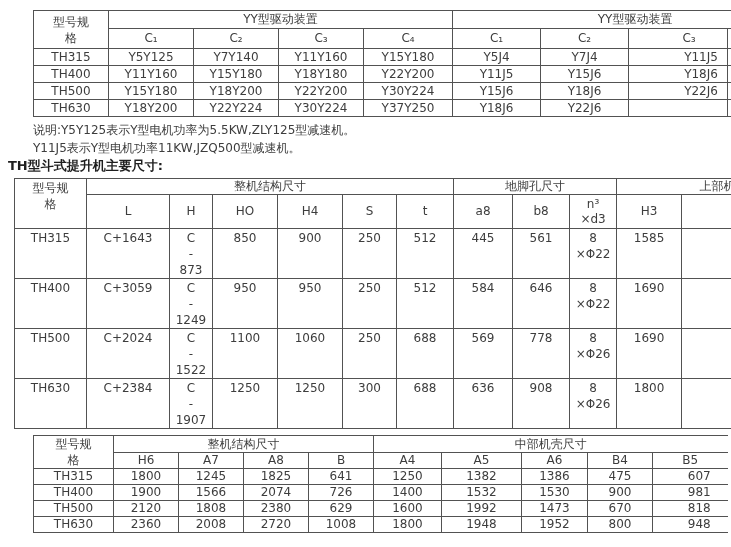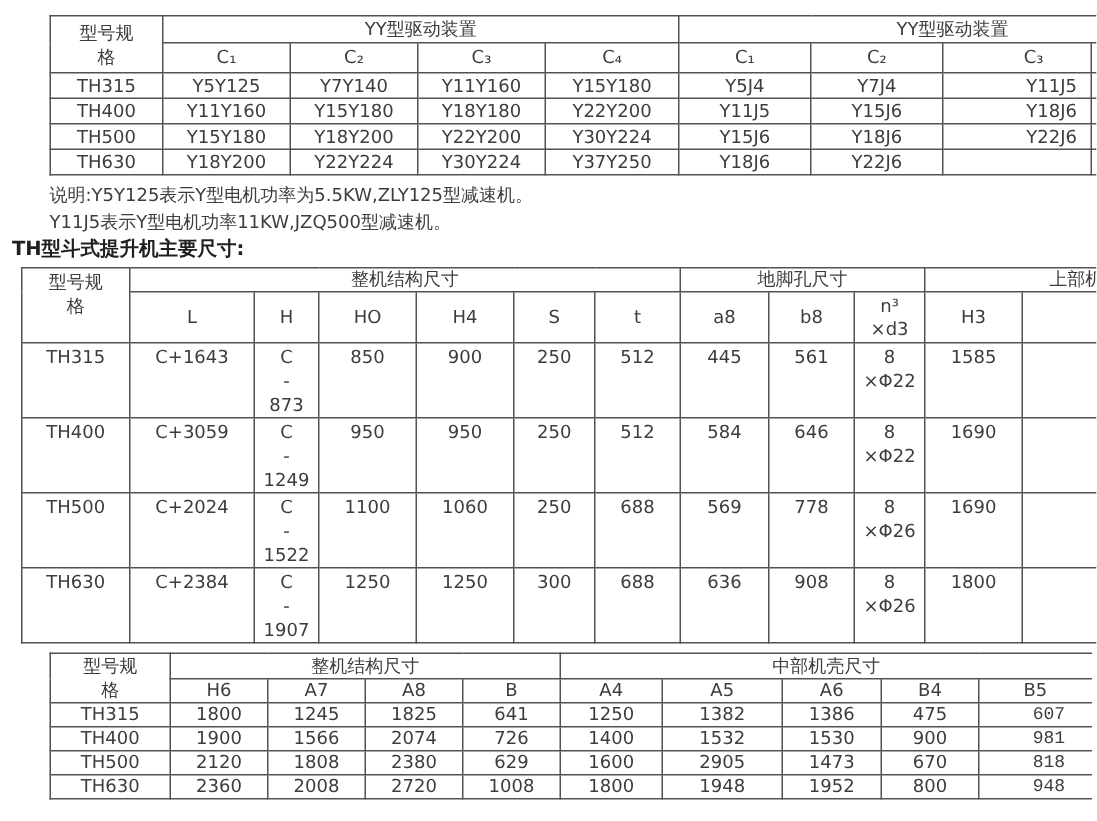--- a/index.html
+++ b/index.html
@@ -37,21 +37,21 @@
   #table-main th.model-h { vertical-align:top; padding-top:1px; line-height:16px; }
   #table-main tbody tr { height:47px; }
   #table-main tbody td { vertical-align:top; padding-top:1px; line-height:16px; }
   
   #table-casing { position:absolute; left:33px; top:435px; width:694px; }
   #table-casing tr { height:15px; }
   #table-casing tr.group-row { height:17px; }
   #table-casing tr.last-row  { height:16px; }
   #table-casing th.model-h   { line-height:16px; }
   #table-casing tr > *:last-child { border-right:none; }
-  #table-casing tbody td:last-child { padding-left:20px;font-family:Liberation Mono, monospace; }
+  #table-casing tbody td:last-child { padding-left:20px; }
 </style>
 </head>
 <body>
 
 <div id="screen">
 
   <table id="table-drive">
     <colgroup>
       <col style="width:75px">
         <col style="width:85px">
@@ -303,21 +303,21 @@
           <td>900</td>
           <td>981</td>
         </tr>
         <tr>
           <td>TH500</td>
           <td>2120</td>
           <td>1808</td>
           <td>2380</td>
           <td>629</td>
           <td>1600</td>
-          <td>2905</td>
+          <td>1992</td>
           <td>1473</td>
           <td>670</td>
           <td>818</td>
         </tr>
         <tr class="last-row">
           <td>TH630</td>
           <td>2360</td>
           <td>2008</td>
           <td>2720</td>
           <td>1008</td>

